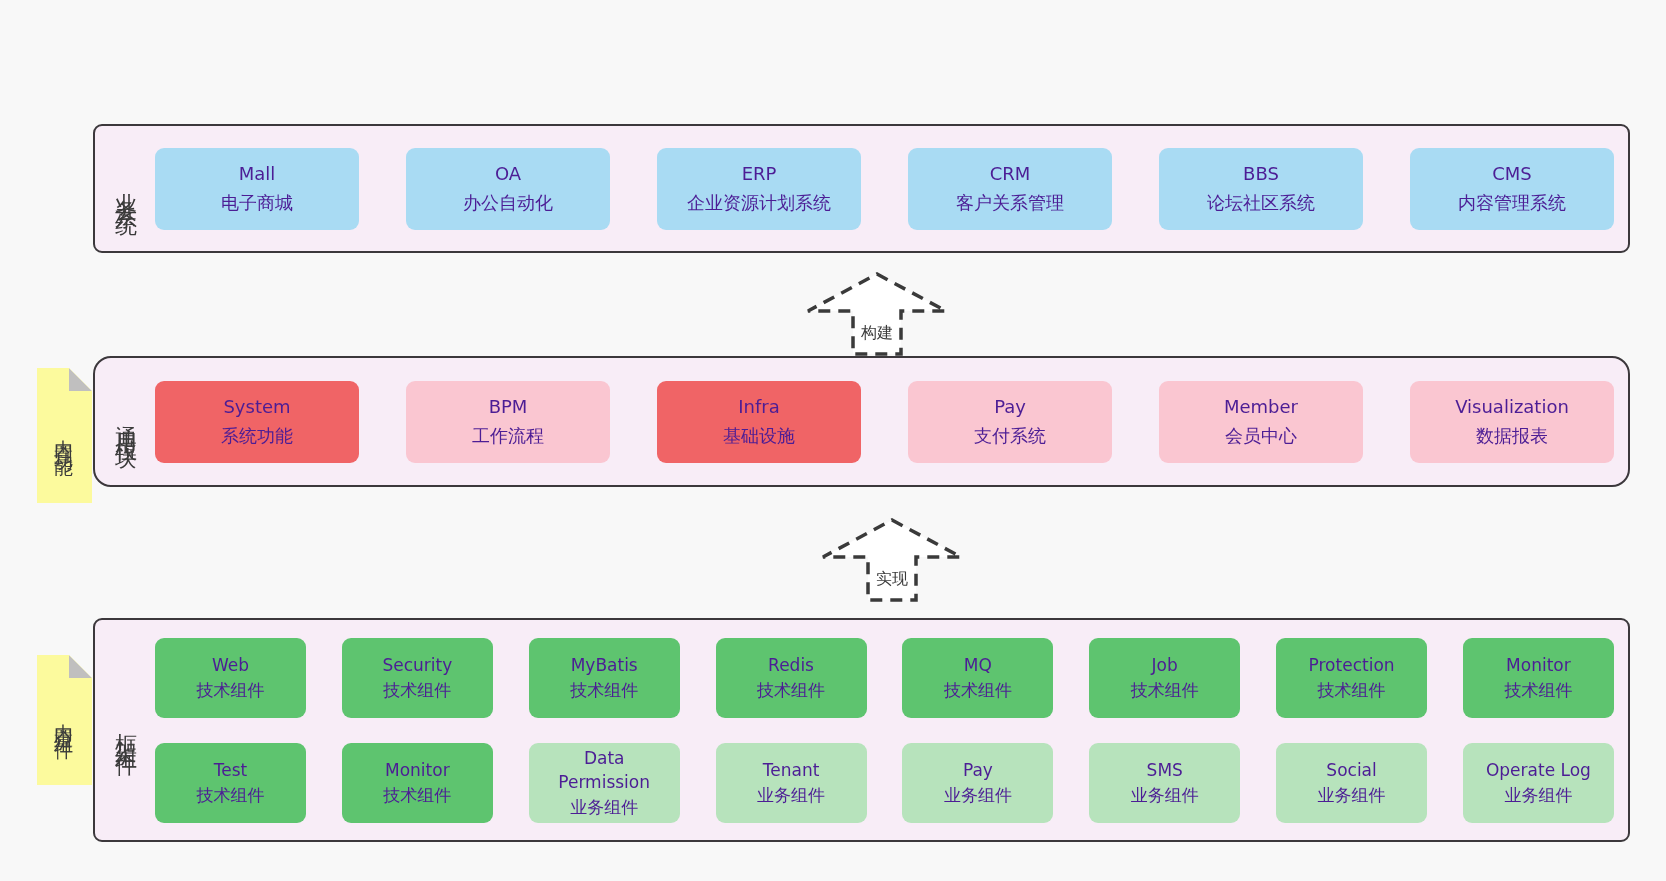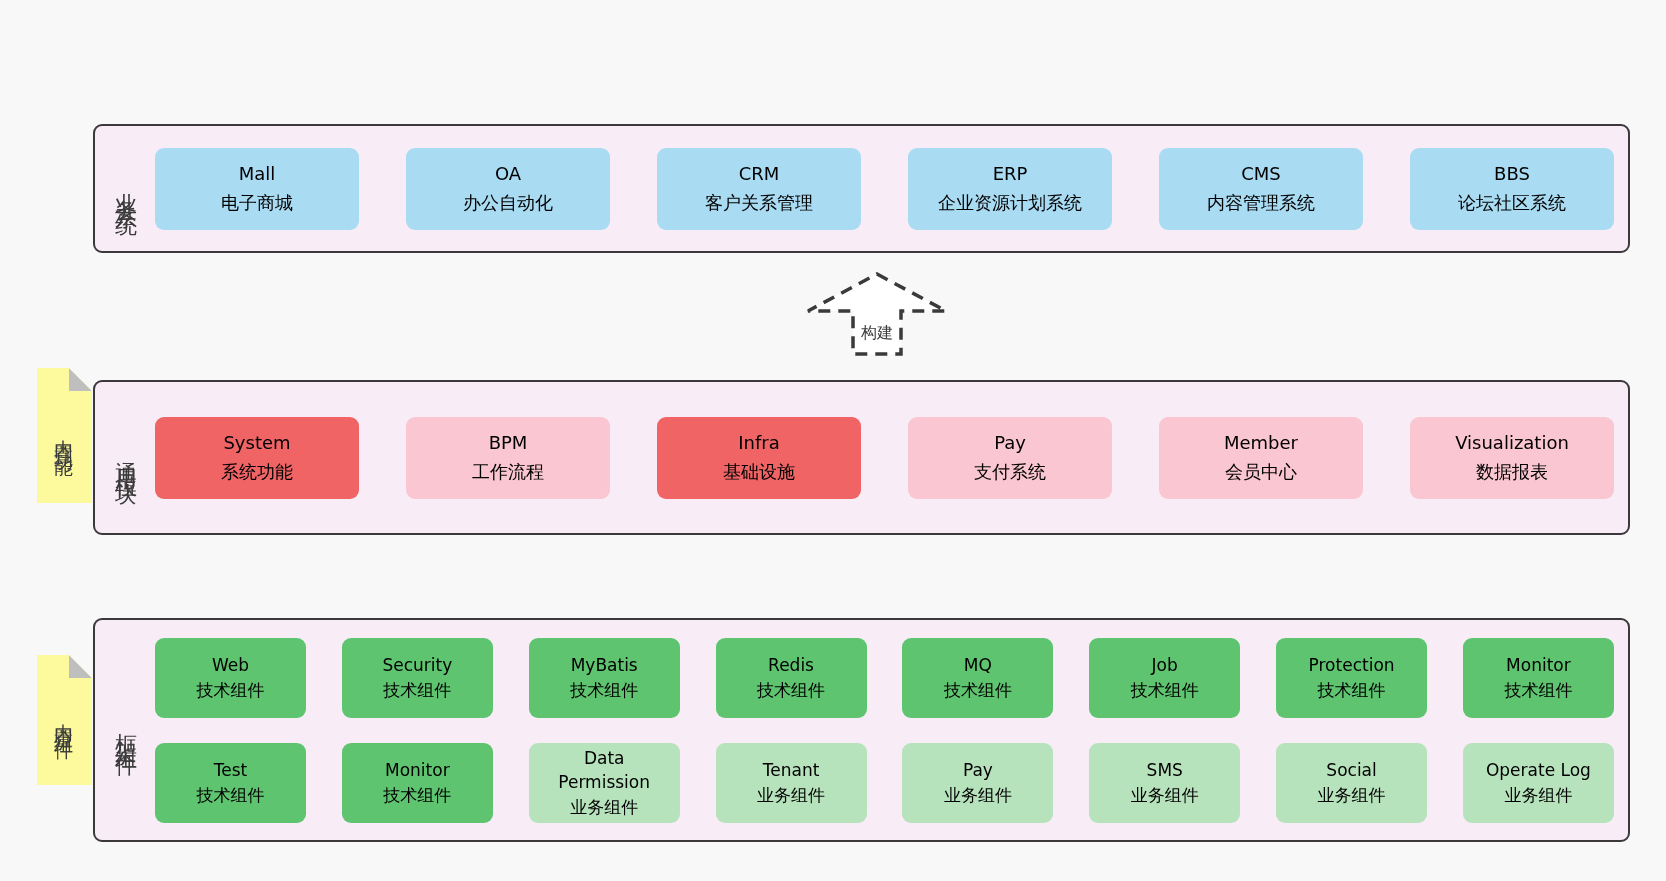--- a/index.html
+++ b/index.html
@@ -8,34 +8,34 @@
     font-family:"DejaVu Sans","Liberation Sans",sans-serif;color:#3d3d3d;
     overflow:hidden;
   }
   
   .panel{
     position:absolute;left:93px;width:1537px;box-sizing:border-box;
     background:#f8edf7;border:2.5px solid #3c383c;border-radius:9px;
     display:flex;align-items:center;padding:0 14px;z-index:2;
   }
   .panel-business{top:124px;height:129px;}
-  .panel-modules{top:380px;height:155px;}
+  .panel-modules{top:356px;height:131px;border-radius:18px;}
   .panel-components{top:618px;height:224px;}
   .panel-label{
     flex:0 0 auto;writing-mode:vertical-rl;text-orientation:upright;
     font-size:22px;letter-spacing:7px;line-height:30px;color:#3a3a3a;
     margin:0 14px 0 2px;user-select:none;
   }
   .boxes-row{flex:1;display:flex;justify-content:space-between;align-items:center;}
   .rows{flex:1;display:flex;flex-direction:column;justify-content:center;gap:25px;}
   
   .box{
     box-sizing:border-box;border-radius:9px;display:flex;flex-direction:column;
     align-items:center;justify-content:center;text-align:center;
-    color:#000000;
+    color:#4c1d95;
   }
   .box .t,.box .s{display:block;}
   .box-lg{width:204px;height:82px;font-size:18px;line-height:1.6;}
   .box-sm{width:151px;height:80px;font-size:17px;line-height:1.45;padding:0 16px;}
   .blue{background:#a9dbf3;}
   .red{background:#f06466;}
   .pink{background:#fac6d1;}
   .green{background:#5ec46f;}
   .green-light{background:#b7e3bc;}
   
@@ -75,34 +75,34 @@
     <div class="boxes-row">
       <div class="box box-lg blue">
         <span class="t">Mall</span>
         <span class="s">电子商城</span>
       </div>
       <div class="box box-lg blue">
         <span class="t">OA</span>
         <span class="s">办公自动化</span>
       </div>
       <div class="box box-lg blue">
+        <span class="t">ERP</span>
+        <span class="s">企业资源计划系统</span>
+      </div>
+      <div class="box box-lg blue">
         <span class="t">CRM</span>
         <span class="s">客户关系管理</span>
       </div>
       <div class="box box-lg blue">
-        <span class="t">ERP</span>
-        <span class="s">企业资源计划系统</span>
+        <span class="t">BBS</span>
+        <span class="s">论坛社区系统</span>
       </div>
       <div class="box box-lg blue">
         <span class="t">CMS</span>
         <span class="s">内容管理系统</span>
-      </div>
-      <div class="box box-lg blue">
-        <span class="t">BBS</span>
-        <span class="s">论坛社区系统</span>
       </div>
     </div>
   </div>
 
   <div class="arrow arrow-build">
     <svg viewBox="0 0 144 86">
       <path d="M72 3 L141 40 L96 40 L96 83 L48 83 L48 40 L3 40 Z" fill="#ffffff" stroke="#3a3a3a" stroke-width="3.5" stroke-dasharray="12 8" stroke-linejoin="miter"></path>
     </svg>
     <span class="arrow-label">构建</span>
   </div>
@@ -135,20 +135,26 @@
         <span class="t">Member</span>
         <span class="s">会员中心</span>
       </div>
       <div class="box box-lg pink">
         <span class="t">Visualization</span>
         <span class="s">数据报表</span>
       </div>
     </div>
   </div>
 
+  <div class="arrow arrow-implement">
+    <svg viewBox="0 0 144 86">
+      <path d="M72 3 L141 40 L96 40 L96 83 L48 83 L48 40 L3 40 Z" fill="#ffffff" stroke="#3a3a3a" stroke-width="3.5" stroke-dasharray="12 8" stroke-linejoin="miter"></path>
+    </svg>
+    <span class="arrow-label">实现</span>
+  </div>
 
   <div class="note note-components">
     <span class="fold"></span>
     <span class="note-text">内置组件</span>
   </div>
 
   <div class="panel panel-components">
     <div class="panel-label">框架组件</div>
     <div class="rows">
       <div class="boxes-row">

